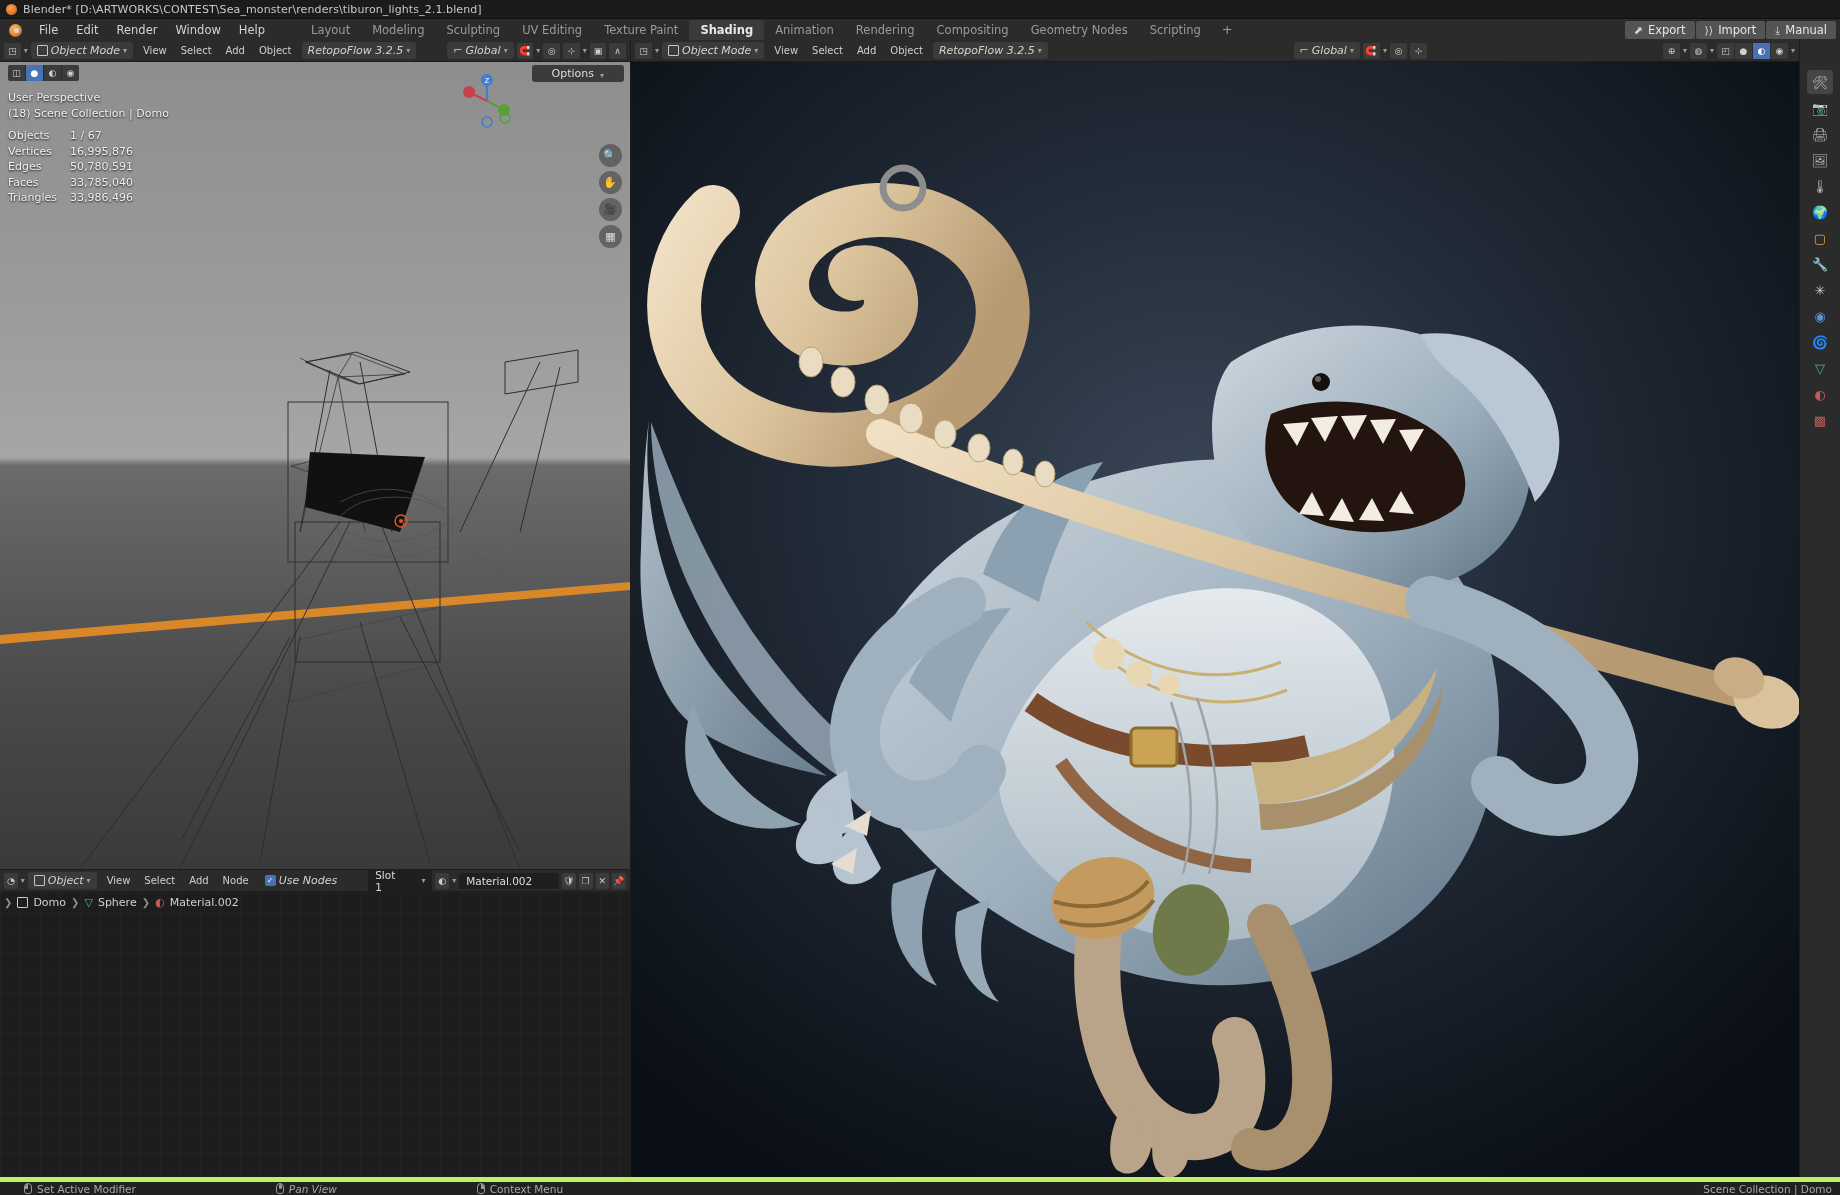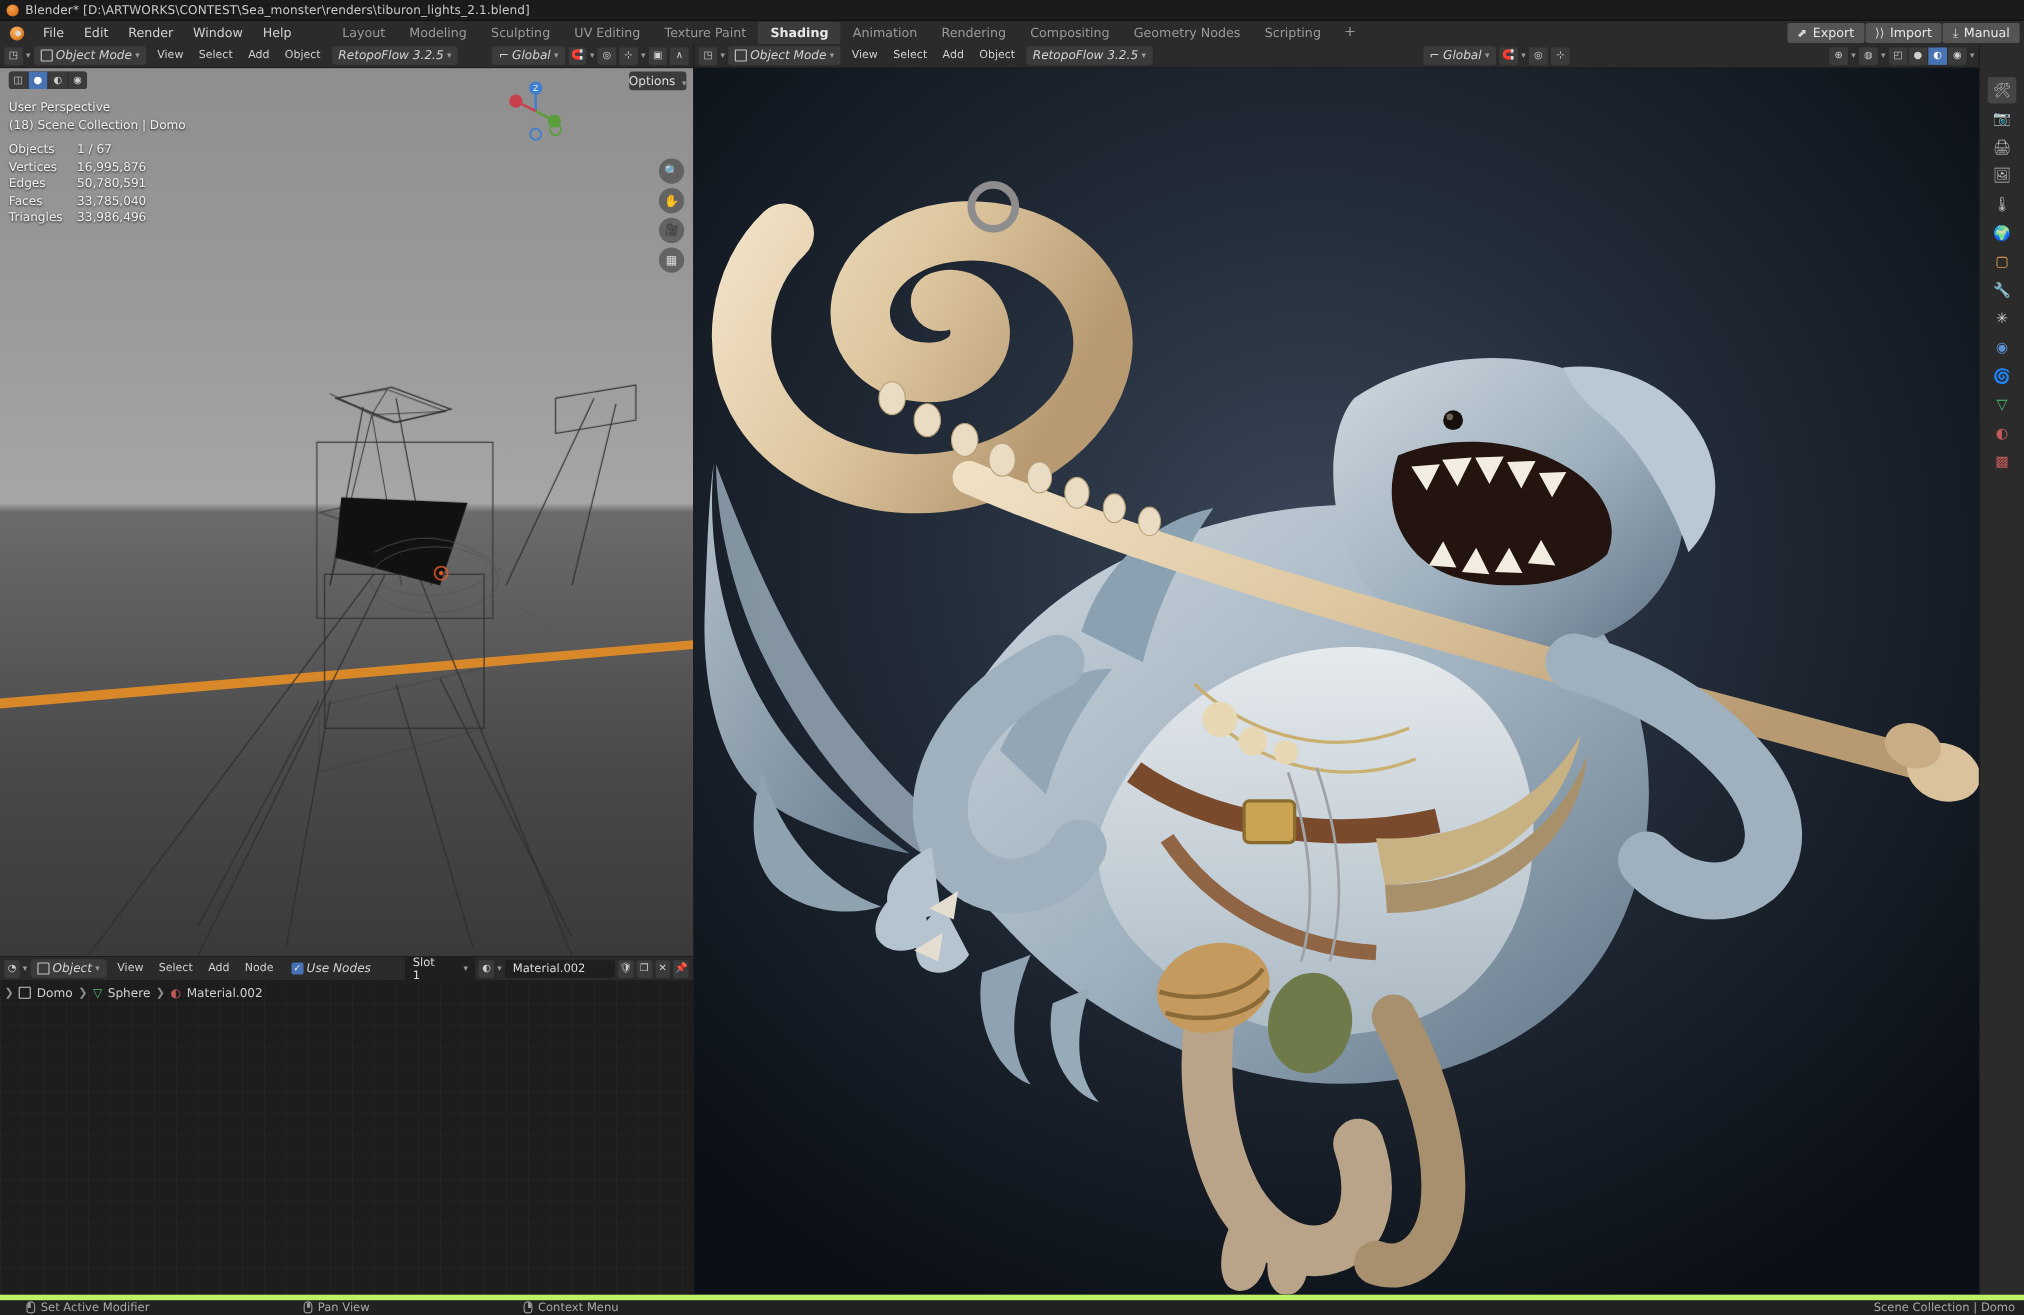--- a/index.html
+++ b/index.html
@@ -52,21 +52,21 @@
   
   #vpLeft { left:0; top:40px; width:630px; height:829px; }
   #vpLeftCanvas { position:absolute; left:0; top:22px; width:630px; height:807px;
     background:linear-gradient(#8e8e8e 0%, #9b9b9b 30%, #a6a6a6 49%, #6b6b6b 50%, #4a4a4a 78%, #3a3a3a 100%); }
   #horizon { position:absolute; left:0; top:0; width:630px; height:807px; }
   .vpStats { position:absolute; left:8px; top:28px; font-size:11px; color:#f0f0f0;
     text-shadow:0 1px 2px rgba(0,0,0,.85); line-height:15.5px; }
   .vpStats .row { display:flex;align-items:center; }
   .vpStats .k { width:62px; }
   .vpOptions { position:absolute; right:6px; top:3px; background:#3b3b3b; color:#ddd;
-    font-size:11px; padding:2px 0; border-radius:3px; display:flex; gap:6px; align-items:flex-end;}
+    font-size:11px; padding:2px 20px; border-radius:3px; display:flex; gap:6px; align-items:flex-end;}
 
   
   .navgiz { position:absolute; width:62px; height:62px; }
   .vpTools { position:absolute; right:8px; display:flex; flex-direction:column; gap:4px;}
   .vpTool { width:23px; height:23px; border-radius:50%; background:rgba(88,88,88,.82);
     display:flex; align-items:center; justify-content:center; font-size:11px; color:#ddd; }
 
   
   #vpRight { left:631px; top:40px; width:1168px; height:1137px; }
   #renderImg { position:absolute; left:0; top:22px; width:1168px; height:1115px;
@@ -538,21 +538,21 @@
 </div>
 
 <div id="statusbar">
   <div id="statusItems" style="display:flex;align-items:center">
       <div class="stitem" style="margin-left: 24px;">
         <span class="mouseglyph">
           <i></i>
         </span>
         <span>Set Active Modifier</span>
       </div>
-      <div class="stitem" style="margin-left: 140px;">
+      <div class="stitem" style="margin-left: 140px; font-style: italic;">
         <span class="mouseglyph mid">
           <i></i>
         </span>
         <span>Pan View</span>
       </div>
       <div class="stitem" style="margin-left: 140px;">
         <span class="mouseglyph right">
           <i></i>
         </span>
         <span>Context Menu</span>

